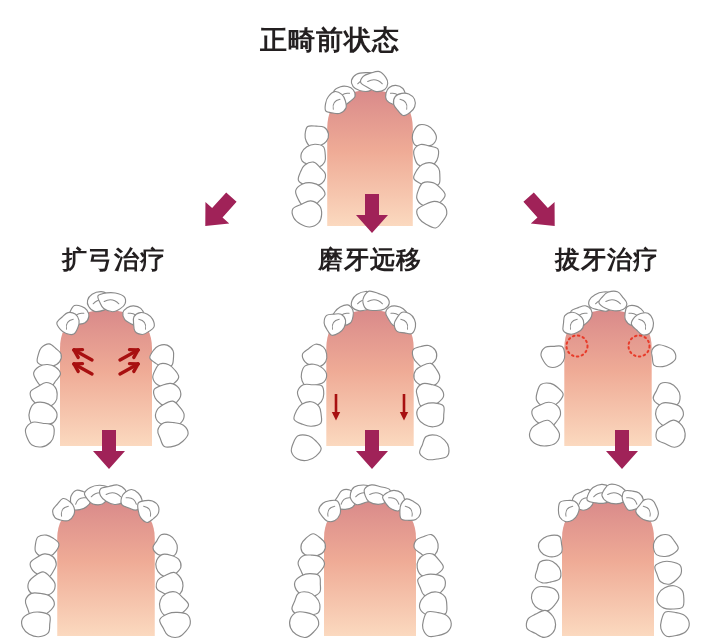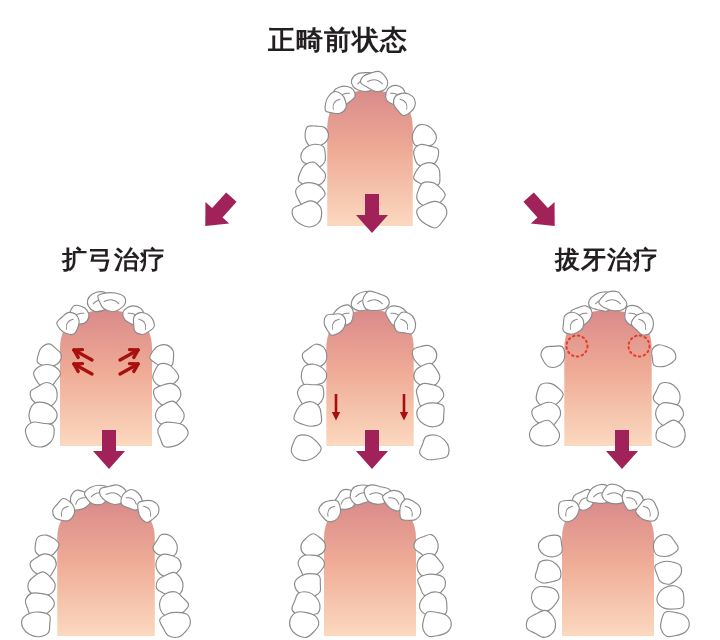--- a/index.html
+++ b/index.html
@@ -13,21 +13,21 @@
 
   .lbl{
     position:absolute;
     color:#231f20;
     font-weight:700;
     letter-spacing:1px;
     white-space:nowrap;
     text-align:center;
     font-family:"DejaVu Sans","Liberation Sans",sans-serif;
   }
-  #title{ top:22px; left:8px; width:660px; font-size:27px; }
+  #title{ top:22px; left:0; width:660px; font-size:27px; }
   .stage-label{ font-size:25px; width:240px; }
   #lbl-left  { top:243px; left:-6px; }
   #lbl-mid   { top:243px; left:250px; }
   #lbl-right { top:243px; left:487px; }
 
   .arch{ position:absolute; }
   .arch svg{ display:block; overflow:visible; }
 
   .parrow{ position:absolute; }
   .parrow svg{ display:block; }
@@ -119,20 +119,21 @@
         <path d="M13,2 L27,2 L27,23 L36,23 L20,41 L4,23 L13,23 Z" fill="#a02258"></path>
       </svg>
     </div>
   <div class="parrow" id="fa-right" style="left:522px;top:190px;">
       <svg width="40" height="44" viewBox="0 0 40 44" transform="rotate(-42)">
         <path d="M13,2 L27,2 L27,23 L36,23 L20,41 L4,23 L13,23 Z" fill="#a02258"></path>
       </svg>
     </div>
 
   <div class="lbl stage-label" id="lbl-left">扩弓治疗</div>
+  <div class="lbl stage-label" id="lbl-mid">磨牙远移</div>
   <div class="lbl stage-label" id="lbl-right">拔牙治疗</div>
 
   <div class="arch" id="arch-m-left" style="left:28px;top:282px;">
       <svg width="156" height="178" viewBox="0 0 156 178">
         <defs>
           <linearGradient id="pg1" x1="0" y1="0" x2="0" y2="1">
             <stop offset="0" stop-color="#d98a8a"></stop>
             <stop offset="0.45" stop-color="#efab96"></stop>
             <stop offset="1" stop-color="#fbd9bf"></stop>
           </linearGradient>

